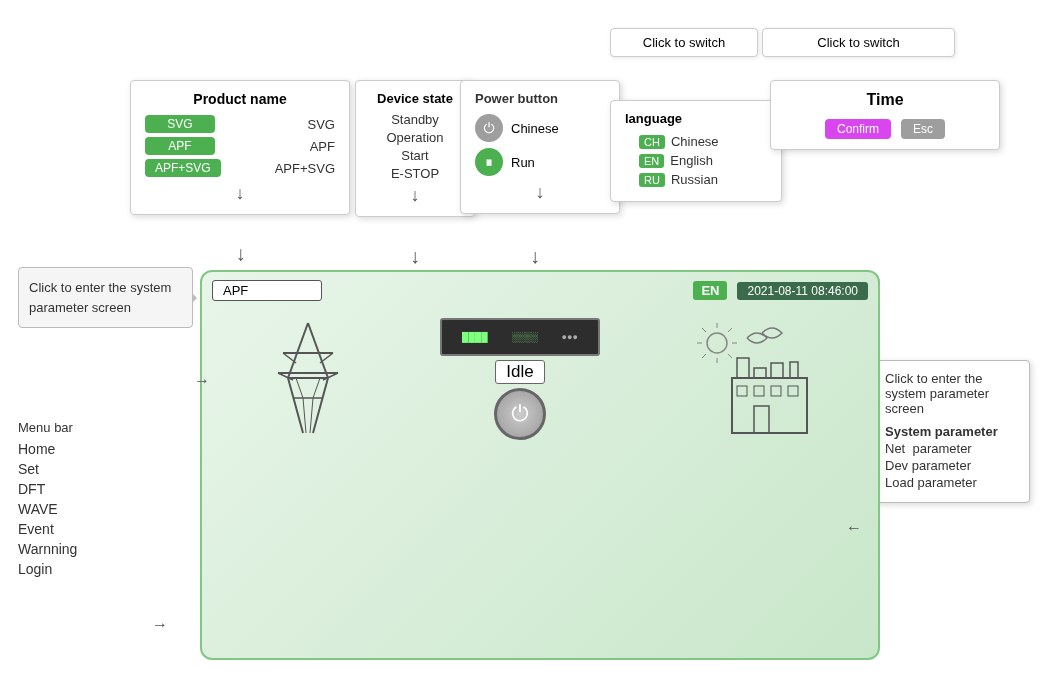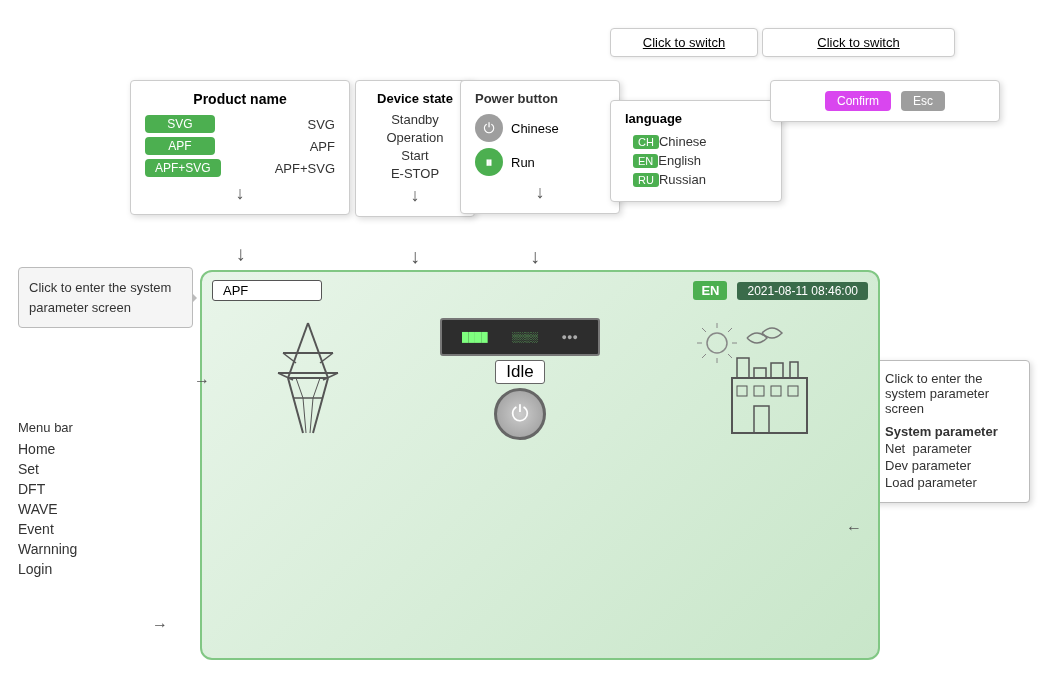--- a/index.html
+++ b/index.html
@@ -141,22 +141,22 @@
       width: 172px;
     }
     .language-box .lang-title {
       font-weight: bold;
       font-size: 13px;
       margin-bottom: 8px;
     }
     .lang-item {
       display: flex;
       align-items: center;
-      margin: 4px 8px;
-      gap: 0;
+      margin: 4px 14px;
+      gap: 6px;
     }
     .lang-badge {
       background: #4caf50;
       color: #fff;
       padding: 1px 5px;
       border-radius: 3px;
       font-size: 11px;
       min-width: 24px;
       text-align: center;
     }
@@ -215,21 +215,20 @@
     
     .switch-btn {
       position: absolute;
       background: #fff;
       border: 1px solid #ccc;
       border-radius: 4px;
       padding: 6px 14px;
       font-size: 13px;
       cursor: pointer;
       box-shadow: 1px 1px 4px rgba(0,0,0,0.1);
-      text-decoration: underline;
     }
     .switch-btn-left {
       left: 610px;
       top: 28px;
       width: 148px;
       text-align: center;
     }
     .switch-btn-right {
       left: 762px;
       top: 28px;
@@ -353,20 +352,21 @@
     <span class="lang-badge">EN</span>
     <span class="lang-name">English</span>
   </div>
   <div class="lang-item">
     <span class="lang-badge">RU</span>
     <span class="lang-name">Russian</span>
   </div>
 </div>
 
 <div class="callout time-box">
+  <h3>Time</h3>
   <div class="time-buttons">
     <button class="time-btn time-btn-confirm">Confirm</button>
     <button class="time-btn">Esc</button>
   </div>
 </div>
 
 <div class="sys-param-left">
   <span>Click to enter the system parameter screen</span>
 </div>
 

